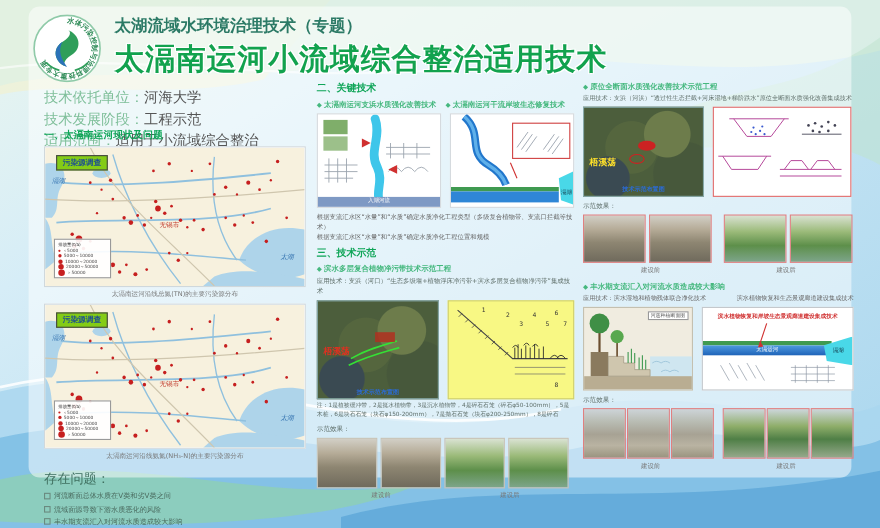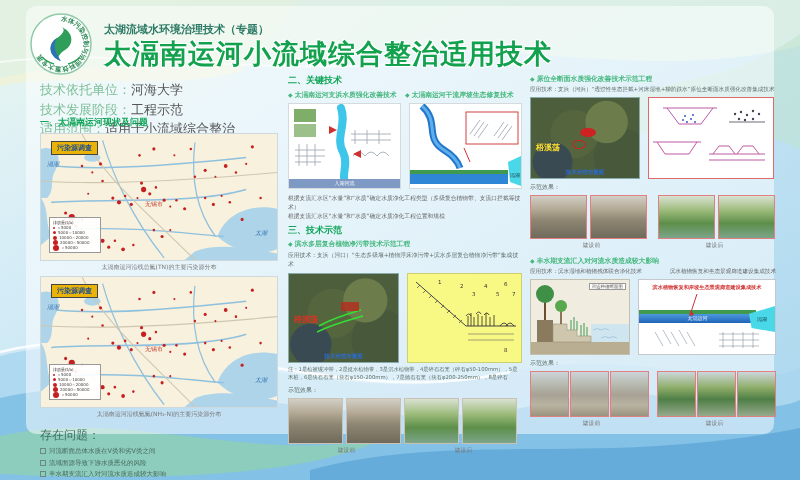--- a/index.html
+++ b/index.html
@@ -7,39 +7,39 @@
   body { font-family:"DejaVu Sans","Liberation Sans",sans-serif; }
   .poster { position:relative; width:800px; height:480px; overflow:hidden;
     background:linear-gradient(150deg,#eaf6ef 0%,#d6edf7 28%,#bfe1f2 60%,#a9d6ee 100%); }
   .bg { position:absolute; left:0; top:0; z-index:0; }
   .panel { position:absolute; left:26px; top:6px; width:748px; height:428px;
     background:rgba(255,255,255,0.50); border-radius:10px; z-index:1; }
   .content { position:absolute; inset:0; z-index:2; }
 
   
   .logo { position:absolute; left:30px; top:13px; width:62px; height:62px; }
-  .subtitle { position:absolute; left:104px; top:22px; font-size:11px; font-weight:bold; color:#2c7a66; }
+  .subtitle { position:absolute; left:104px; top:14px; font-size:15px; font-weight:bold; color:#2c7a66; }
   .title { position:absolute; left:104px; top:36px; font-size:27px; font-weight:bold; color:#12a24e;
     letter-spacing:1px; text-shadow:1px 1px 0 #fff,-1px -1px 0 #fff,1px -1px 0 #fff,-1px 1px 0 #fff; }
 
   
   .info { position:absolute; left:40px; top:80px; font-size:13px; line-height:1.5; }
   .info .lb { color:#7fbf9a; }
   .info .vl { color:#555; }
 
   .h-num { font-size:9px; font-weight:bold; color:#0fa558; }
   .bullet-line { font-size:6.8px; font-weight:bold; color:#45b87e; }
   .dia { color:#45b87e; font-size:6px; margin-right:2px; }
   .small-gray { font-size:6px; color:#5f6f6a; }
   .cap { font-size:6px; color:#777; text-align:center; }
 
   
   .col1 { position:absolute; left:40px; top:116px; width:238px; }
   .mapbox { position:relative; width:238px; background:#fff; border:1px solid #cfd8dc; margin-top:4px; }
-  .maptag { position:absolute; left:10px; top:7px; background:#eab308; border:1px solid #444;
+  .maptag { position:absolute; left:10px; top:7px; background:#84cc16; border:1px solid #444;
     padding:1px 5px; font-size:7px; font-weight:bold; color:#1d4f91; }
   .lake-lab { position:absolute; font-size:6px; color:#2f6fae; font-style:italic; }
   .city-lab { position:absolute; font-size:6px; color:#c0392b; }
   .legend { position:absolute; left:8px; bottom:7px; background:rgba(255,255,255,0.92);
     border:1px solid #999; padding:2px 3px; width:52px; }
   .lg-title { font-size:4px; color:#333; transform-origin:left; }
   .lg-row { display:flex; align-items:center; height:5px; }
   .lg-row span.t { font-size:4px; color:#444; white-space:nowrap; }
   .lg-dot { background:#c61f1f; border-radius:50%; display:inline-block; margin-right:2px; flex:none; }
   .d1{width:2px;height:2px;} .d2{width:3px;height:3px;} .d3{width:4px;height:4px;}

